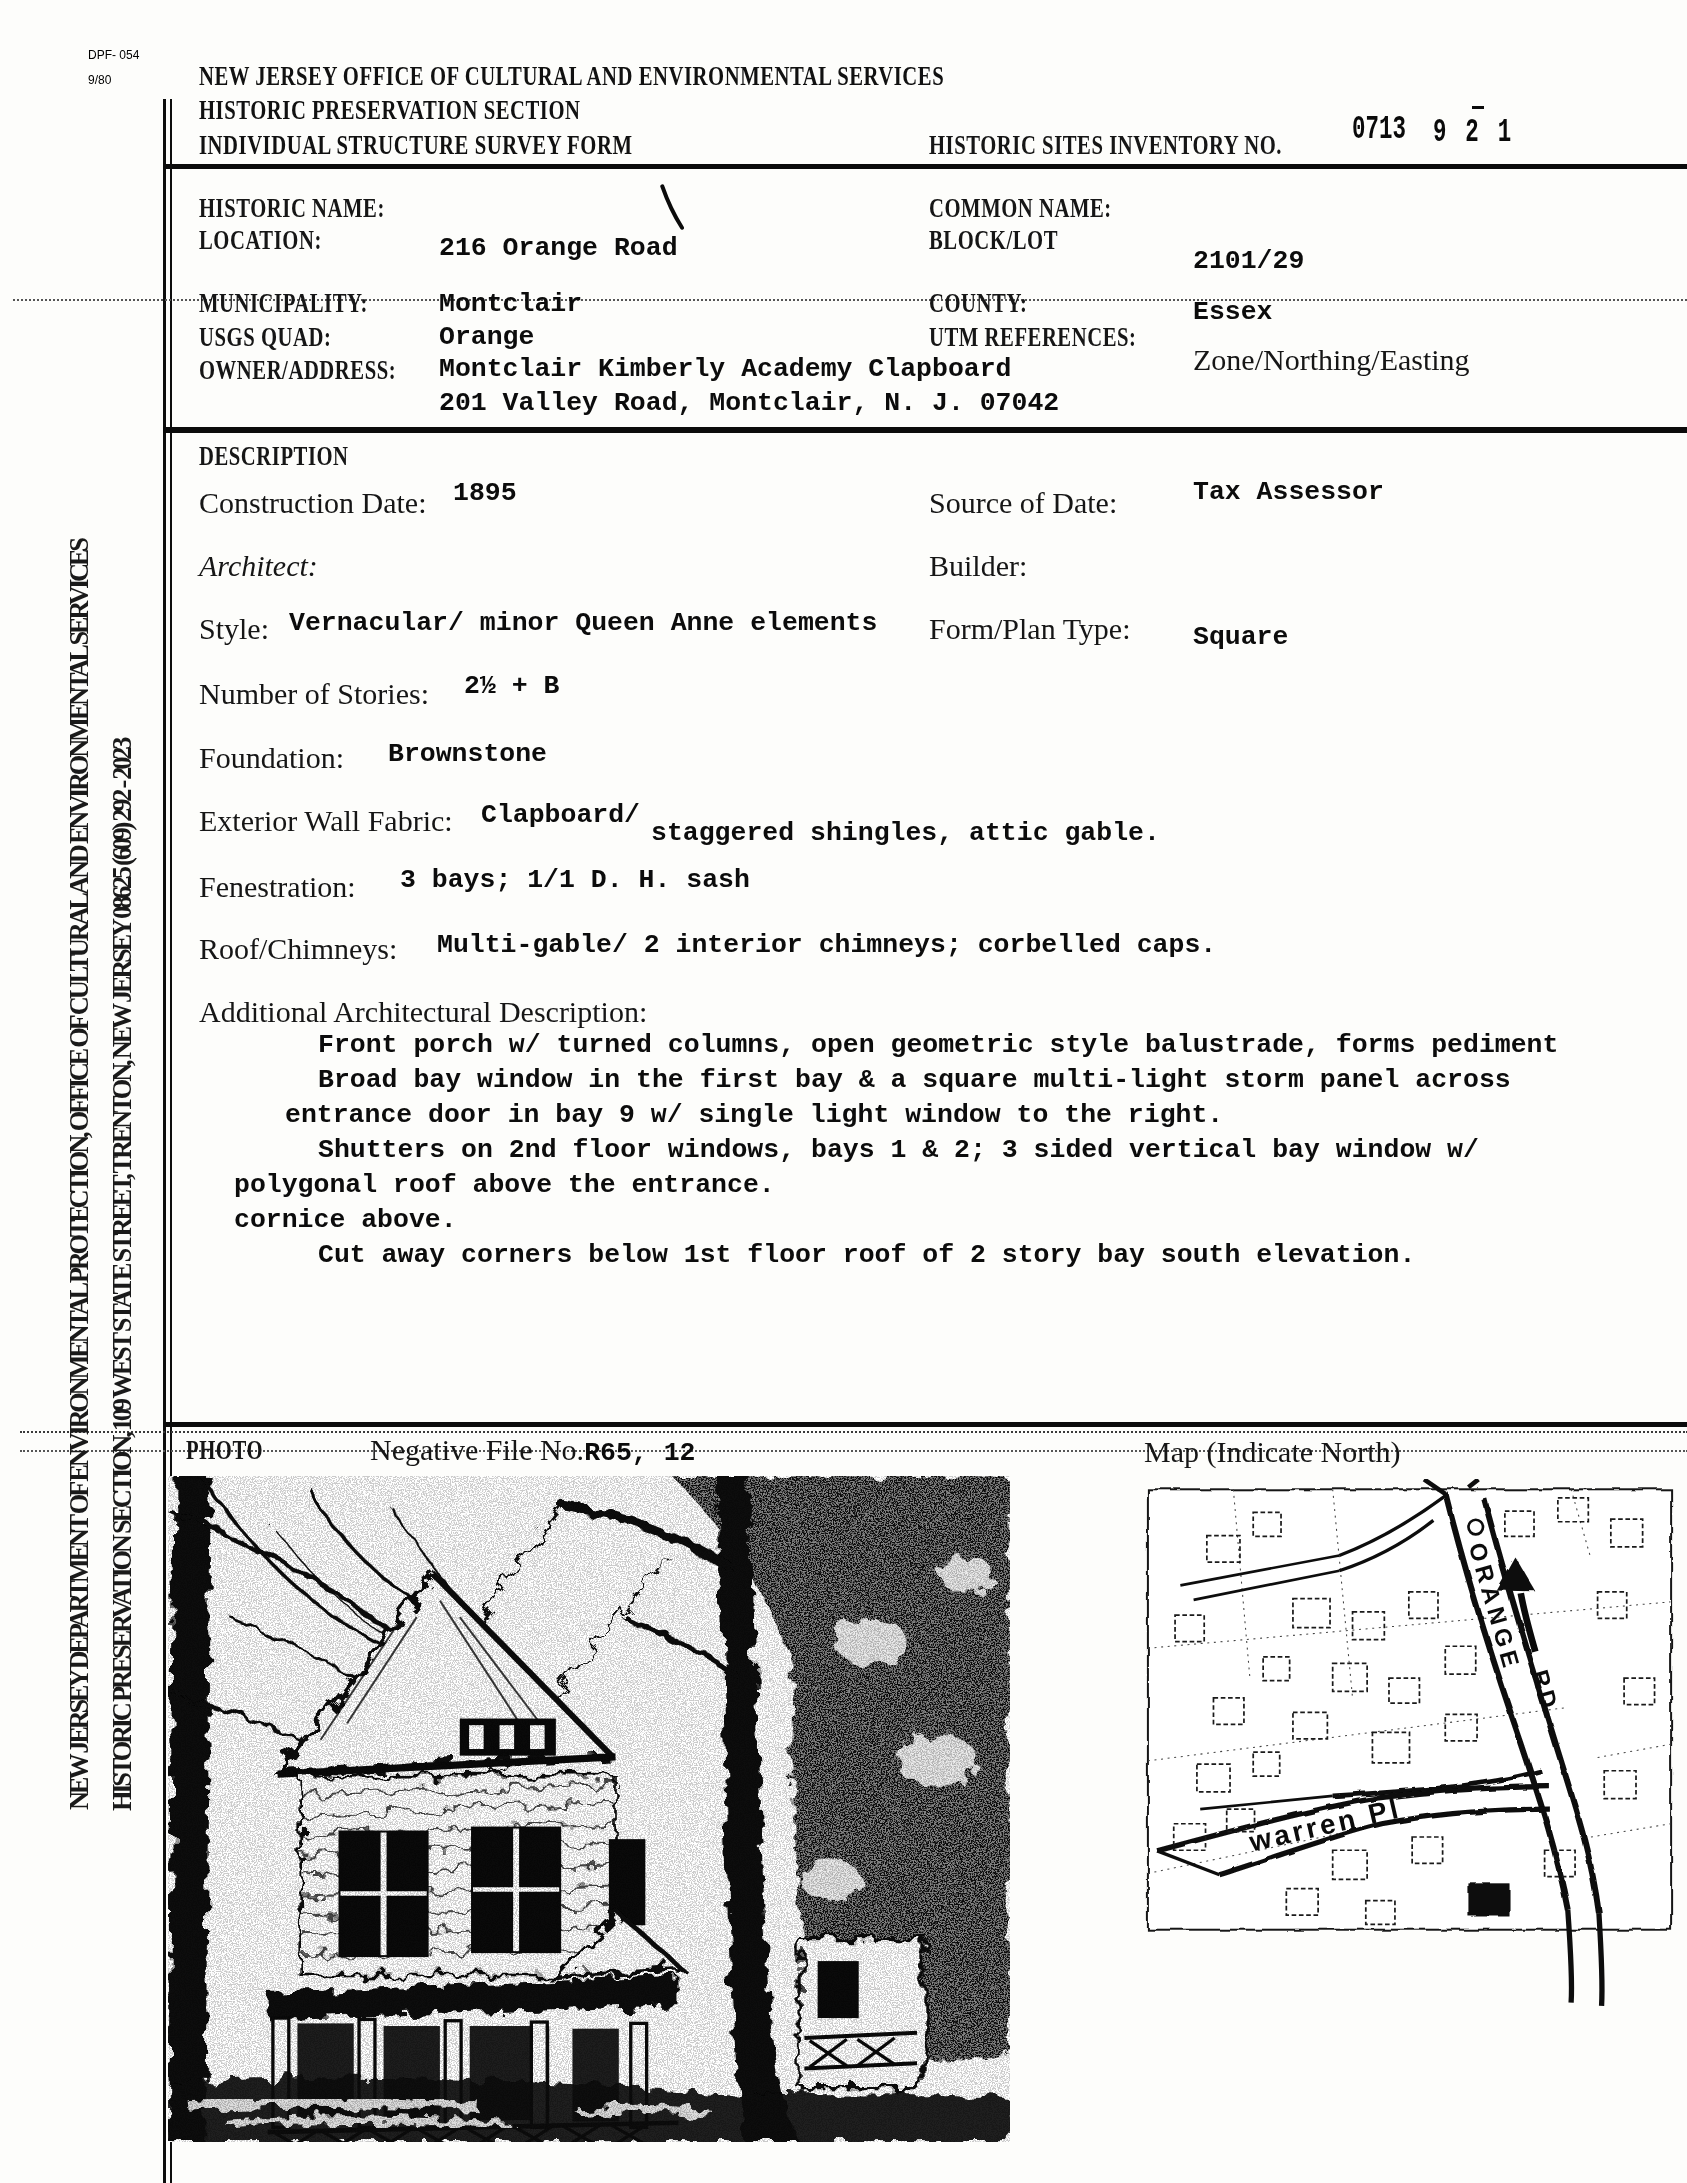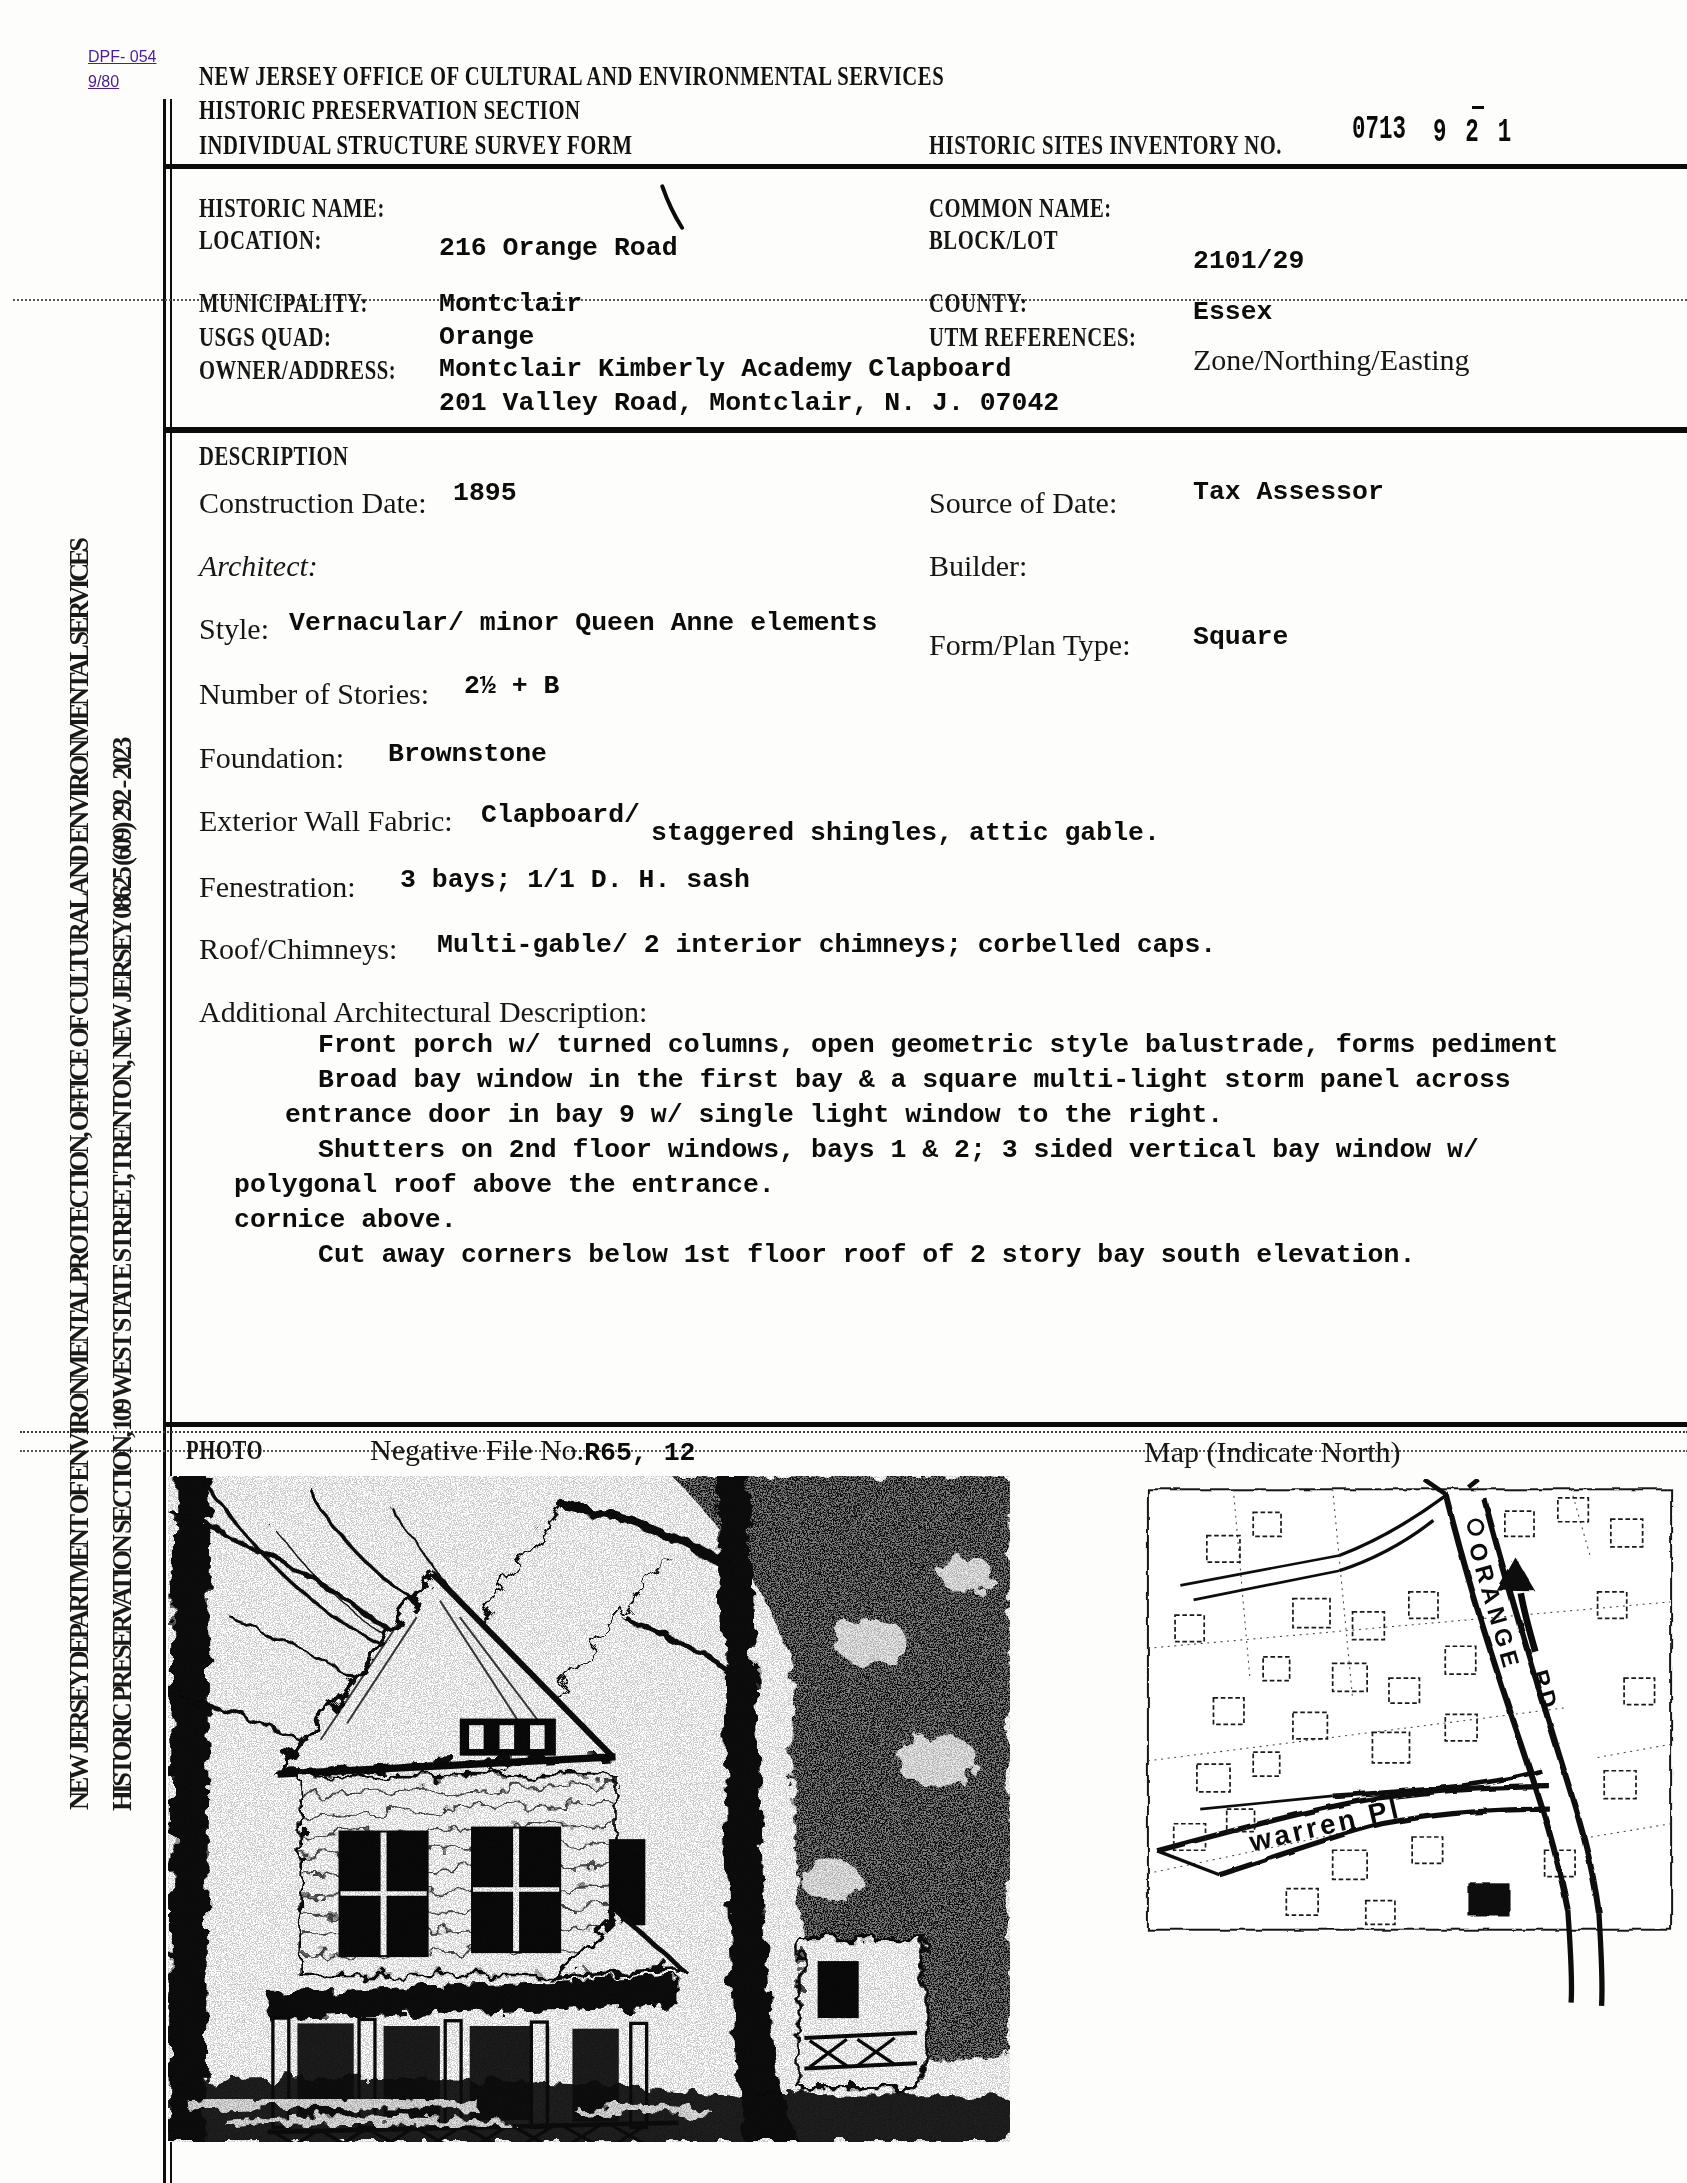--- a/index.html
+++ b/index.html
@@ -8,21 +8,21 @@
   .abs{position:absolute;white-space:nowrap;}
   
   .lblc{font-family:"Liberation Serif",serif;font-size:26.5px;font-weight:700;
         transform:scaleX(.78);transform-origin:0 0;letter-spacing:0.7px;color:#161616;}
   
   .lbl{font-family:"Liberation Serif",serif;font-size:30px;color:#161616;}
   
   .tw{font-family:"Liberation Mono",monospace;font-size:26.5px;font-weight:700;color:#0c0c0c;}
   .hdr{font-family:"Liberation Serif",serif;font-size:26.5px;font-weight:700;
        transform:scaleX(.78);transform-origin:0 0;letter-spacing:0.7px;}
-  .smsans{font-family:"Liberation Sans",sans-serif;font-size:16px;color:#4c1d95;text-decoration:underline;}
+  .smsans{font-family:"Liberation Sans",sans-serif;font-size:12px;color:#000000;}
   .rule{position:absolute;background:#0b0b0b;}
   .dotline{position:absolute;border-top:2.7px dotted #3a3a3a;height:0;}
   .dotline.thin{border-top:2px dotted #555;}
   .vline{position:absolute;width:2.7px;background:#0d0d0d;}
   
   .stamp{font-family:"Liberation Mono",monospace;font-weight:700;font-size:33px;
          transform:scaleX(.68);transform-origin:0 0;color:#0a0a0a;}
   .vert{position:absolute;writing-mode:vertical-rl;transform:rotate(180deg);
         font-family:"Liberation Serif",serif;font-size:26.5px;font-weight:700;
         letter-spacing:-3.3px;color:#1a1a1a;}
@@ -83,21 +83,21 @@
   <div class="abs lbl" style="left:199px;top:486px;">Construction Date:</div>
   <div class="abs tw" style="left:453px;top:478px;">1895</div>
   <div class="abs lbl" style="left:929px;top:486px;">Source of Date:</div>
   <div class="abs tw" style="left:1193px;top:477px;">Tax Assessor</div>
 
   <div class="abs lbl" style="left:199px;top:549px;font-style:italic;">Architect:</div>
   <div class="abs lbl" style="left:929px;top:549px;">Builder:</div>
 
   <div class="abs lbl" style="left:199px;top:612px;">Style:</div>
   <div class="abs tw" style="left:289px;top:608px;">Vernacular/ minor Queen Anne elements</div>
-  <div class="abs lbl" style="left:929px;top:612px;margin-top:16px;">Form/Plan Type:</div>
+  <div class="abs lbl" style="left:929px;top:612px;">Form/Plan Type:</div>
   <div class="abs tw" style="left:1193px;top:622px;">Square</div>
 
   <div class="abs lbl" style="left:199px;top:677px;">Number of Stories:</div>
   <div class="abs tw" style="left:464px;top:671px;">2½ + B</div>
 
   <div class="abs lbl" style="left:199px;top:741px;">Foundation:</div>
   <div class="abs tw" style="left:388px;top:739px;">Brownstone</div>
 
   <div class="abs lbl" style="left:199px;top:804px;">Exterior Wall Fabric:</div>
   <div class="abs tw" style="left:481px;top:800px;">Clapboard/</div>

